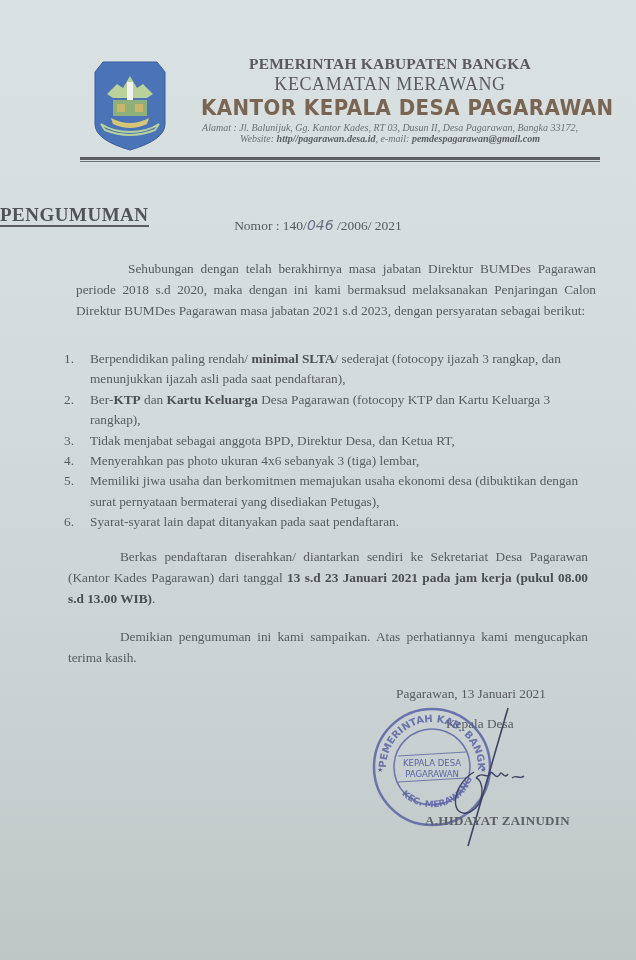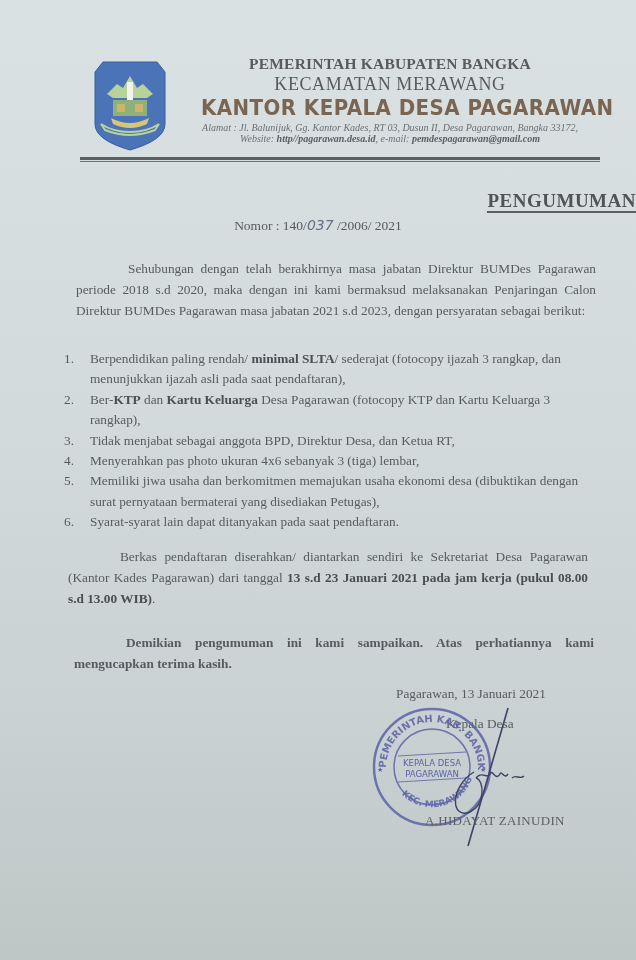--- a/index.html
+++ b/index.html
@@ -22,40 +22,40 @@
       color: #7a6552; letter-spacing: 0.5px; line-height: 28px; transform: scaleX(0.9);
       transform-origin: center; white-space: nowrap;
     }
     .kop-addr { font-size: 10px; font-style: italic; color: #6b6f74; line-height: 11px; white-space: nowrap; }
     .kop-web { font-size: 10px; font-style: italic; color: #6b6f74; line-height: 11px; white-space: nowrap; }
     .kop-web b { font-style: italic; color: #5a5e62; }
     .rule-thick { position: absolute; left: 80px; top: 157px; width: 520px; height: 3px; background: #5b5f62; }
     .rule-thin { position: absolute; left: 80px; top: 161px; width: 520px; height: 1px; background: #6e7275; }
 
     
-    .title { position: absolute; left: 0; width: 636px; top: 191px; text-align: right; }
+    .title { position: absolute; left: 0; width: 636px; top: 205px; text-align: left; }
     .title-main {
       display: inline-block; font-size: 19px; font-weight: bold; color: #505457;
       letter-spacing: 0.5px; border-bottom: 2px solid #5a5e60; line-height: 20px; padding-bottom: 0;
     }
     .nomor { position: absolute; left: 0; width: 636px; top: 217px; text-align: center; font-size: 13.5px; color: #565a5e; }
     .nomor .hand { font-family: "DejaVu Sans", sans-serif; font-style: italic; font-size: 14px; color: #6a6d86; }
 
     
     .para { position: absolute; left: 68px; width: 520px; font-size: 13.3px; line-height: 21px; color: #575b5f; text-align: justify; }
     .indent { text-indent: 52px; }
     .req-list { position: absolute; left: 64px; top: 349px; width: 527px; margin: 0; padding: 0; list-style: none; }
     .req-item { position: relative; padding-left: 26px; font-size: 13.3px; line-height: 20.4px; color: #575b5f; }
     .req-num { position: absolute; left: 0; top: 0; }
     .req-item b { color: #4a4e52; }
 
     
     .sig-place { position: absolute; left: 396px; top: 686px; font-size: 13.3px; color: #575b5f; }
     .sig-title { position: absolute; left: 446px; top: 716px; font-size: 13.3px; color: #575b5f; }
-    .sig-name { position: absolute; left: 425px; top: 813px; font-size: 13px; font-weight: normal; color: #5b5f64; letter-spacing: 0.3px; }
+    .sig-name { position: absolute; left: 425px; top: 813px; font-size: 13px; font-weight: bold; color: #5b5f64; letter-spacing: 0.3px; }
     .stamp { position: absolute; left: 368px; top: 706px; width: 128px; height: 122px; }
     .signature { position: absolute; left: 430px; top: 700px; width: 110px; height: 150px; }
   </style>
 </head>
 <body>
 
 <div class="page">
 
   <svg class="logo" viewBox="0 0 74 92">
     <path d="M10 2 L64 2 L72 12 L72 64 Q72 80 37 90 Q2 80 2 64 L2 12 Z" fill="#4a73b8" stroke="#3a5f9e" stroke-width="1"></path>
@@ -79,21 +79,21 @@
       <b>pemdespagarawan@gmail.com</b>
     </div>
   </div>
   <div class="rule-thick"></div>
   <div class="rule-thin"></div>
 
   <div class="title">
     <span class="title-main">PENGUMUMAN</span>
   </div>
   <div class="nomor">
-    <span>Nomor : 140/</span><span class="hand">037</span><span> /2006/ 2021</span>
+    <span>Nomor : 140/</span><span class="hand">046</span><span> /2006/ 2021</span>
   </div>
 
   <p class="para indent" style="top:250px; margin:8px;">Sehubungan dengan telah berakhirnya masa jabatan Direktur BUMDes Pagarawan periode 2018 s.d 2020, maka dengan ini kami bermaksud melaksanakan Penjaringan Calon Direktur BUMDes Pagarawan masa jabatan 2021 s.d 2023, dengan persyaratan sebagai berikut:</p>
 
   <ol class="req-list">
     <li class="req-item">
       <span class="req-num">1.</span>
       <span>Berpendidikan paling rendah/ </span><b>minimal SLTA</b><span>/ sederajat (fotocopy ijazah 3 rangkap, dan menunjukkan ijazah asli pada saat pendaftaran),</span>
     </li>
     <li class="req-item">
@@ -115,21 +115,21 @@
     <li class="req-item">
       <span class="req-num">6.</span>
       <span>Syarat-syarat lain dapat ditanyakan pada saat pendaftaran.</span>
     </li>
   </ol>
 
   <p class="para indent" style="top:546px; margin:0;">
     <span>Berkas pendaftaran diserahkan/ diantarkan sendiri ke Sekretariat Desa Pagarawan (Kantor Kades Pagarawan) dari tanggal </span><b style="color:#4a4e52;">13 s.d 23 Januari 2021 pada jam kerja (pukul 08.00 s.d 13.00 WIB)</b><span>.</span>
   </p>
 
-  <p class="para indent" style="top:626px; margin:6px;font-weight:bold;">Demikian pengumuman ini kami sampaikan. Atas perhatiannya kami mengucapkan terima kasih.</p>
+  <p class="para indent" style="top:626px; margin:0;">Demikian pengumuman ini kami sampaikan. Atas perhatiannya kami mengucapkan terima kasih.</p>
 
   <div class="sig-place">Pagarawan, 13 Januari 2021</div>
   <div class="sig-title">Kepala Desa</div>
 
   <svg class="stamp" viewBox="0 0 128 122">
     <defs>
       <path id="stampArcTop" d="M18 62 A46 46 0 0 1 110 62"></path>
       <path id="stampArcBot" d="M24 72 A42 42 0 0 0 104 72"></path>
     </defs>
     <circle cx="64" cy="61" r="58" fill="none" stroke="#5b63a6" stroke-width="2.5" opacity="0.85"></circle>

